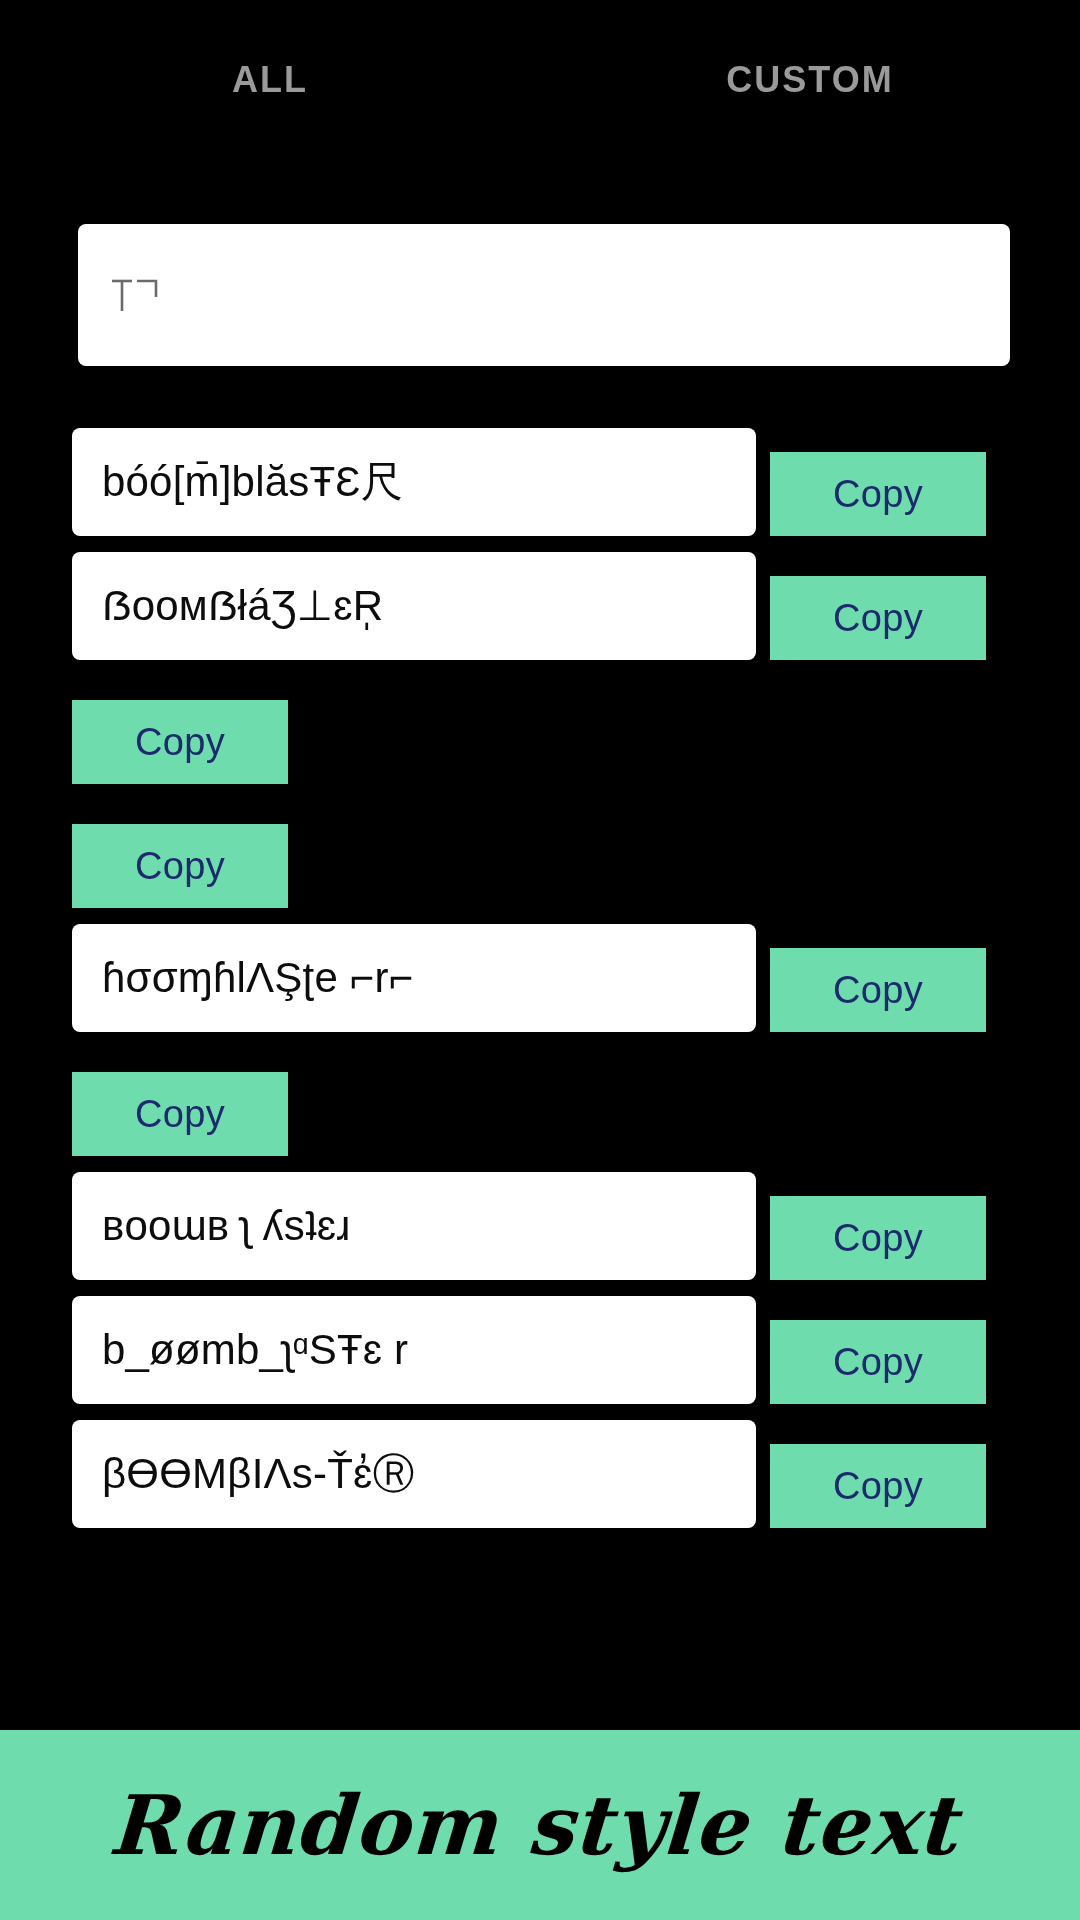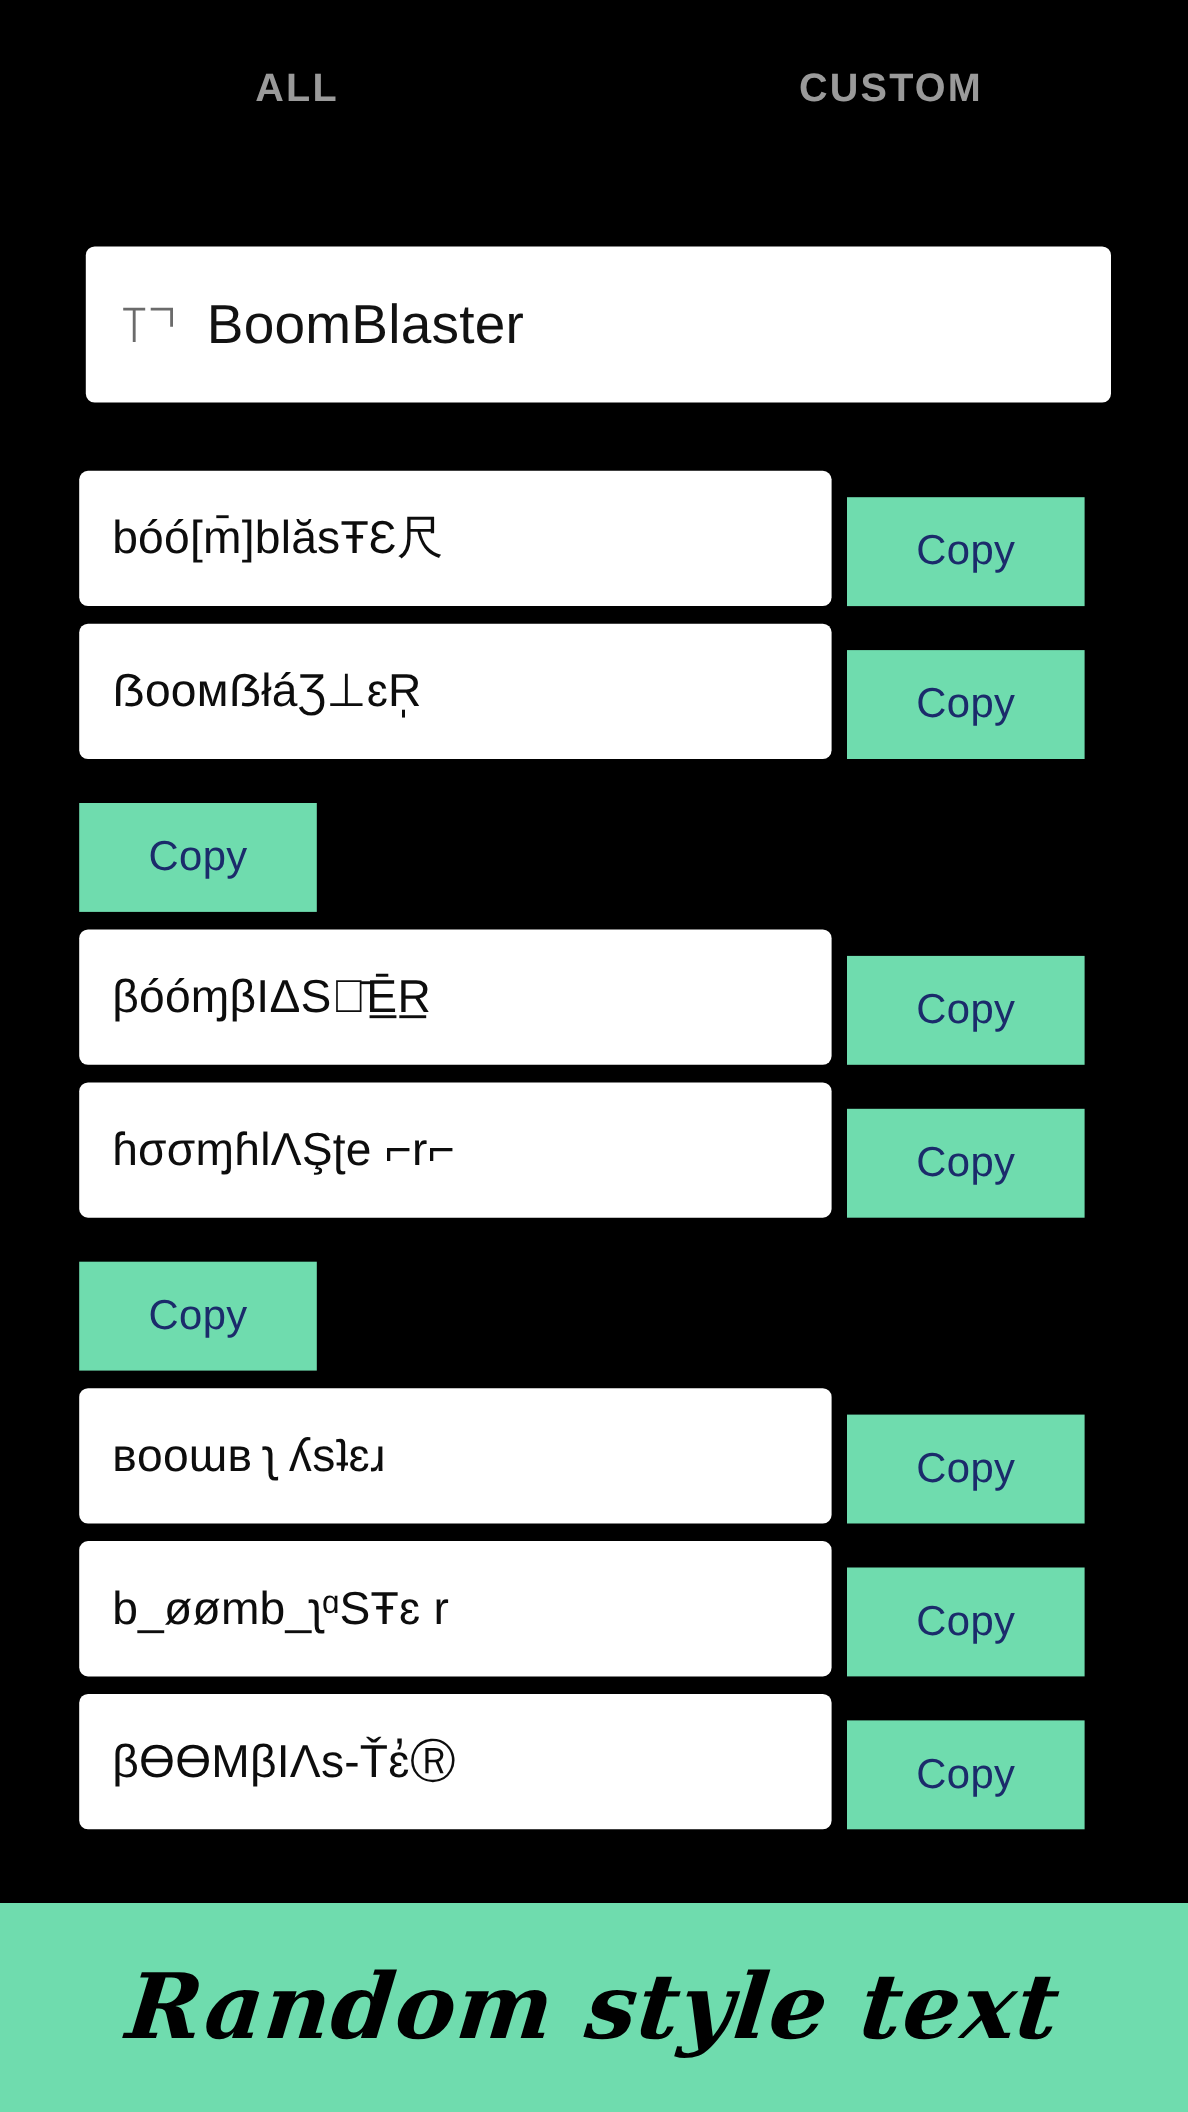--- a/index.html
+++ b/index.html
@@ -94,21 +94,21 @@
     margin-top: 30px;
     display: flex;
     flex-direction: column;
     gap: 16px;
     padding-left: 72px;
     padding-right: 0;
   }
   .row {
     display: flex;
     align-items: stretch;
-    height: 123px;
+    height: 108px;
     gap: 14px;
   }
   .style-card {
     flex: 0 0 684px;
     background: #ffffff;
     border-radius: 8px;
     display: flex;
     align-items: center;
     padding: 0 30px;
     overflow: hidden;
@@ -186,21 +186,20 @@
   <div class="input-wrap">
     <span class="fmt-icon">
       <svg viewBox="0 0 56 56" xmlns="http://www.w3.org/2000/svg">
         <g fill="none" stroke="#6b6b6b" stroke-width="2.6">
           <path d="M6 14 H26"></path>
           <path d="M16 14 V44"></path>
           <path d="M31 14 H50 V30"></path>
         </g>
       </svg>
     </span>
-    <span class="input-value" title="Enter your text">BoomBlaster</span>
   </div>
 
   <div class="list">
 
     <div class="row">
       <div class="style-card">
         <span class="style-text">bóó[m̄]blăsŦƐ尺</span>
       </div>
       <button class="copy-btn">
         <span class="copy-label">Copy</span>
@@ -216,23 +215,20 @@
       </button>
     </div>
 
     <div class="row">
       <button class="copy-btn">
         <span class="copy-label">Copy</span>
       </button>
     </div>
 
     <div class="row">
-      <div class="style-card">
-        <span class="style-text">βóóɱβΙΔSส̄Ē̲R̲</span>
-      </div>
       <button class="copy-btn">
         <span class="copy-label">Copy</span>
       </button>
     </div>
 
     <div class="row">
       <div class="style-card">
         <span class="style-text">ɦσσɱɦlΛŞʈe ⌐r⌐</span>
       </div>
       <button class="copy-btn">

